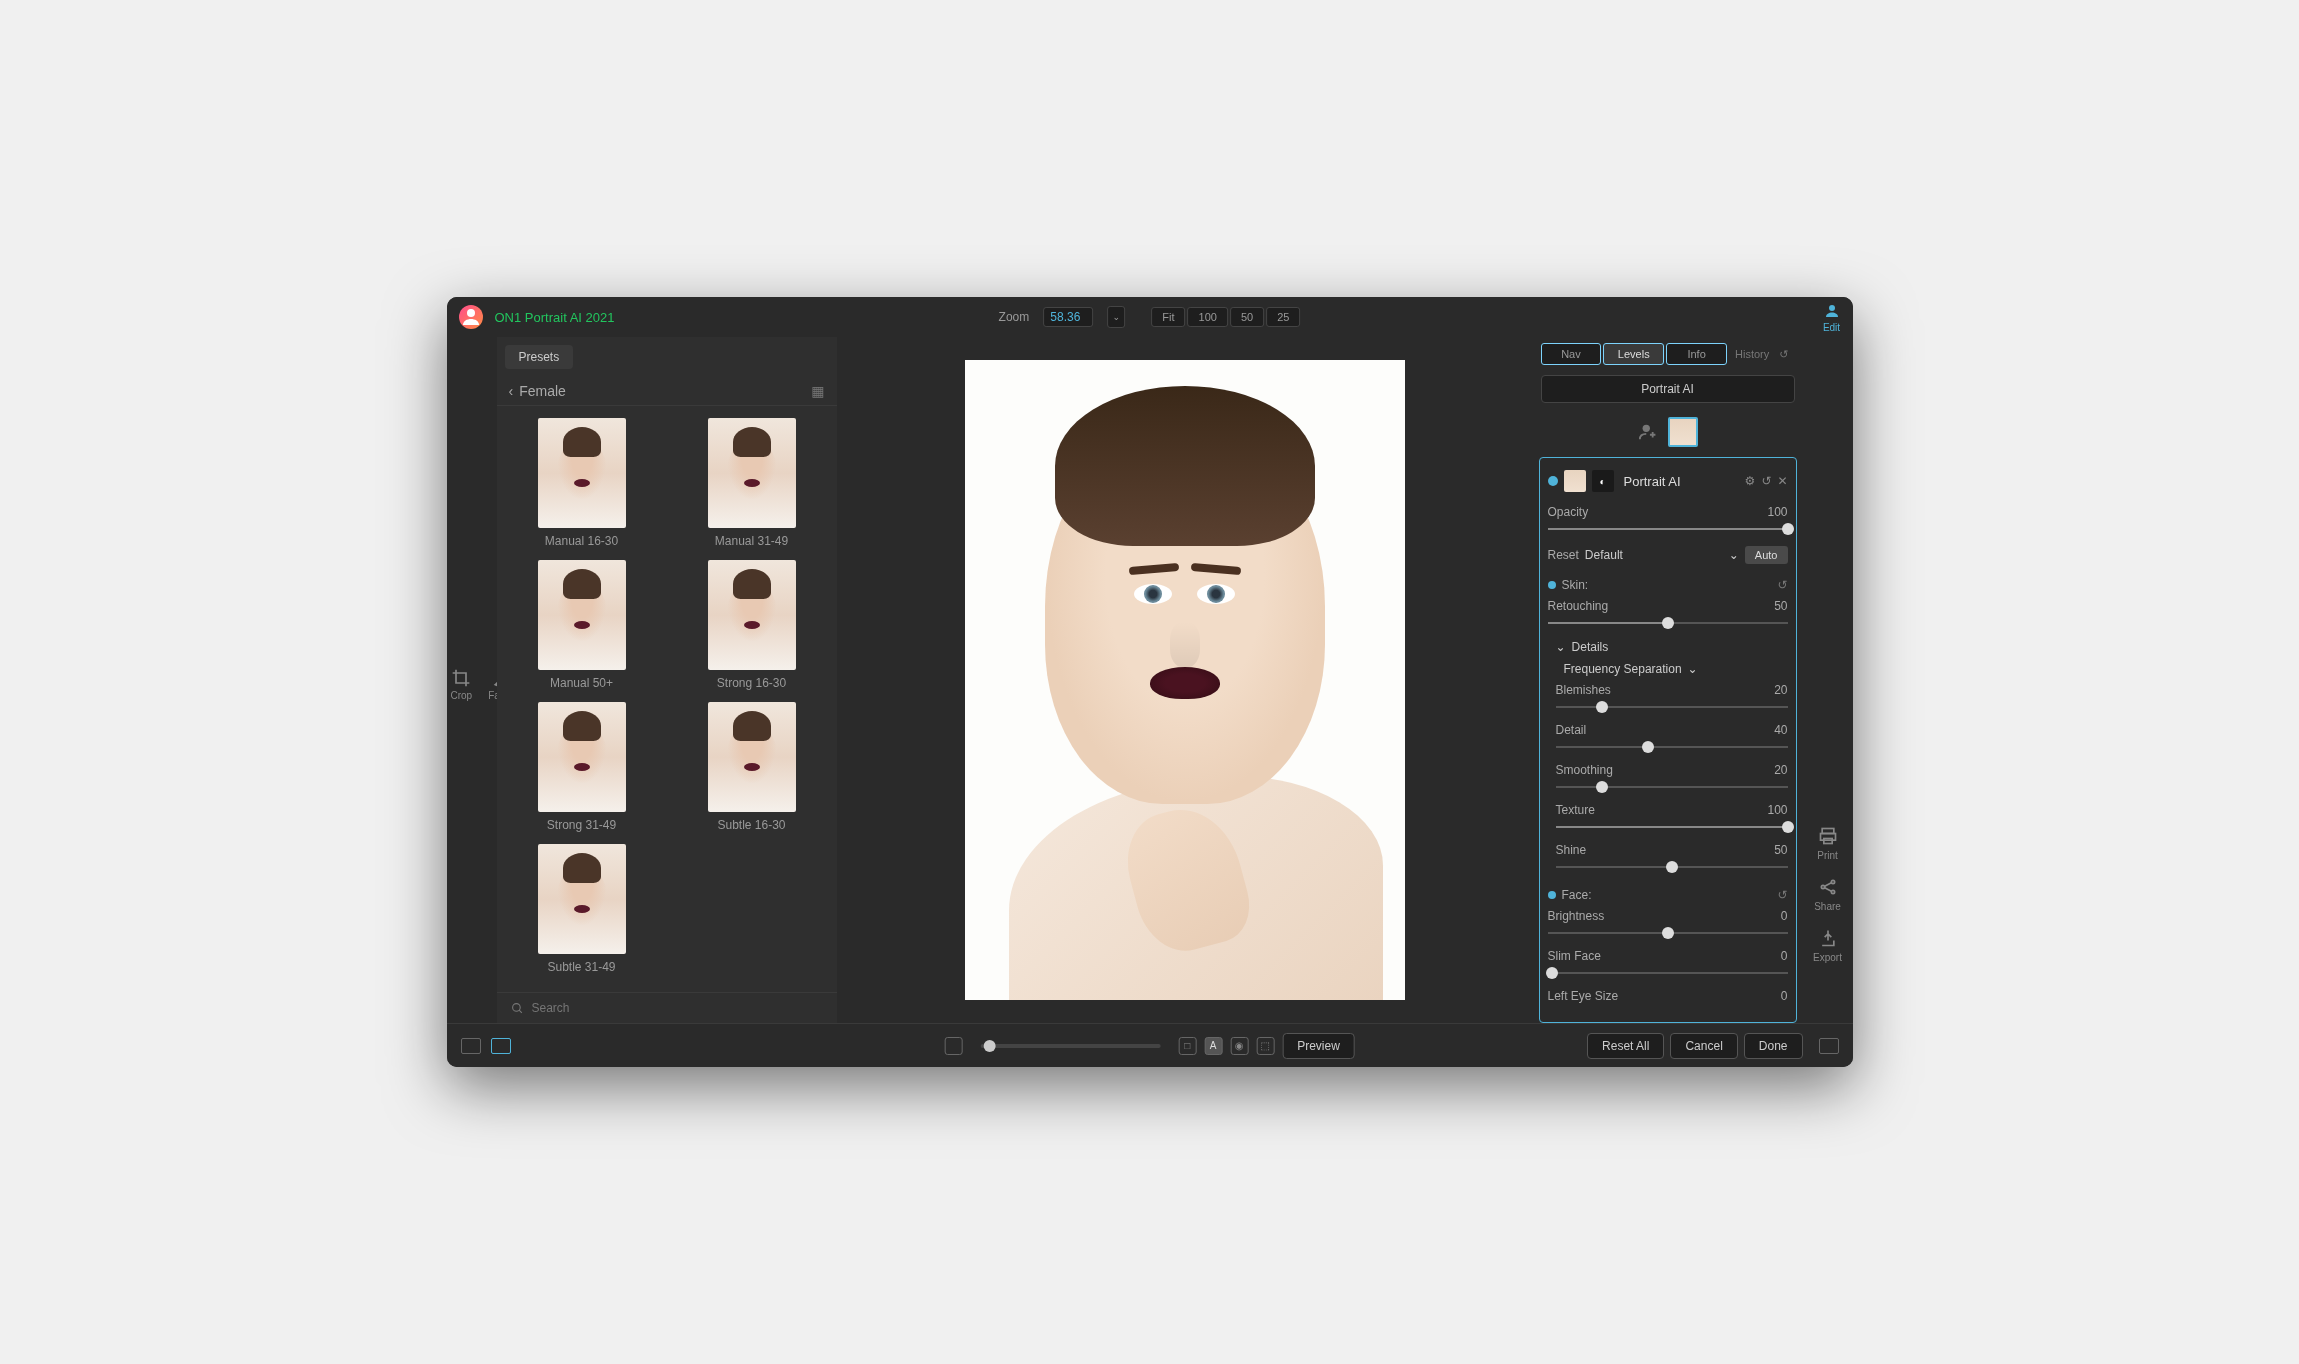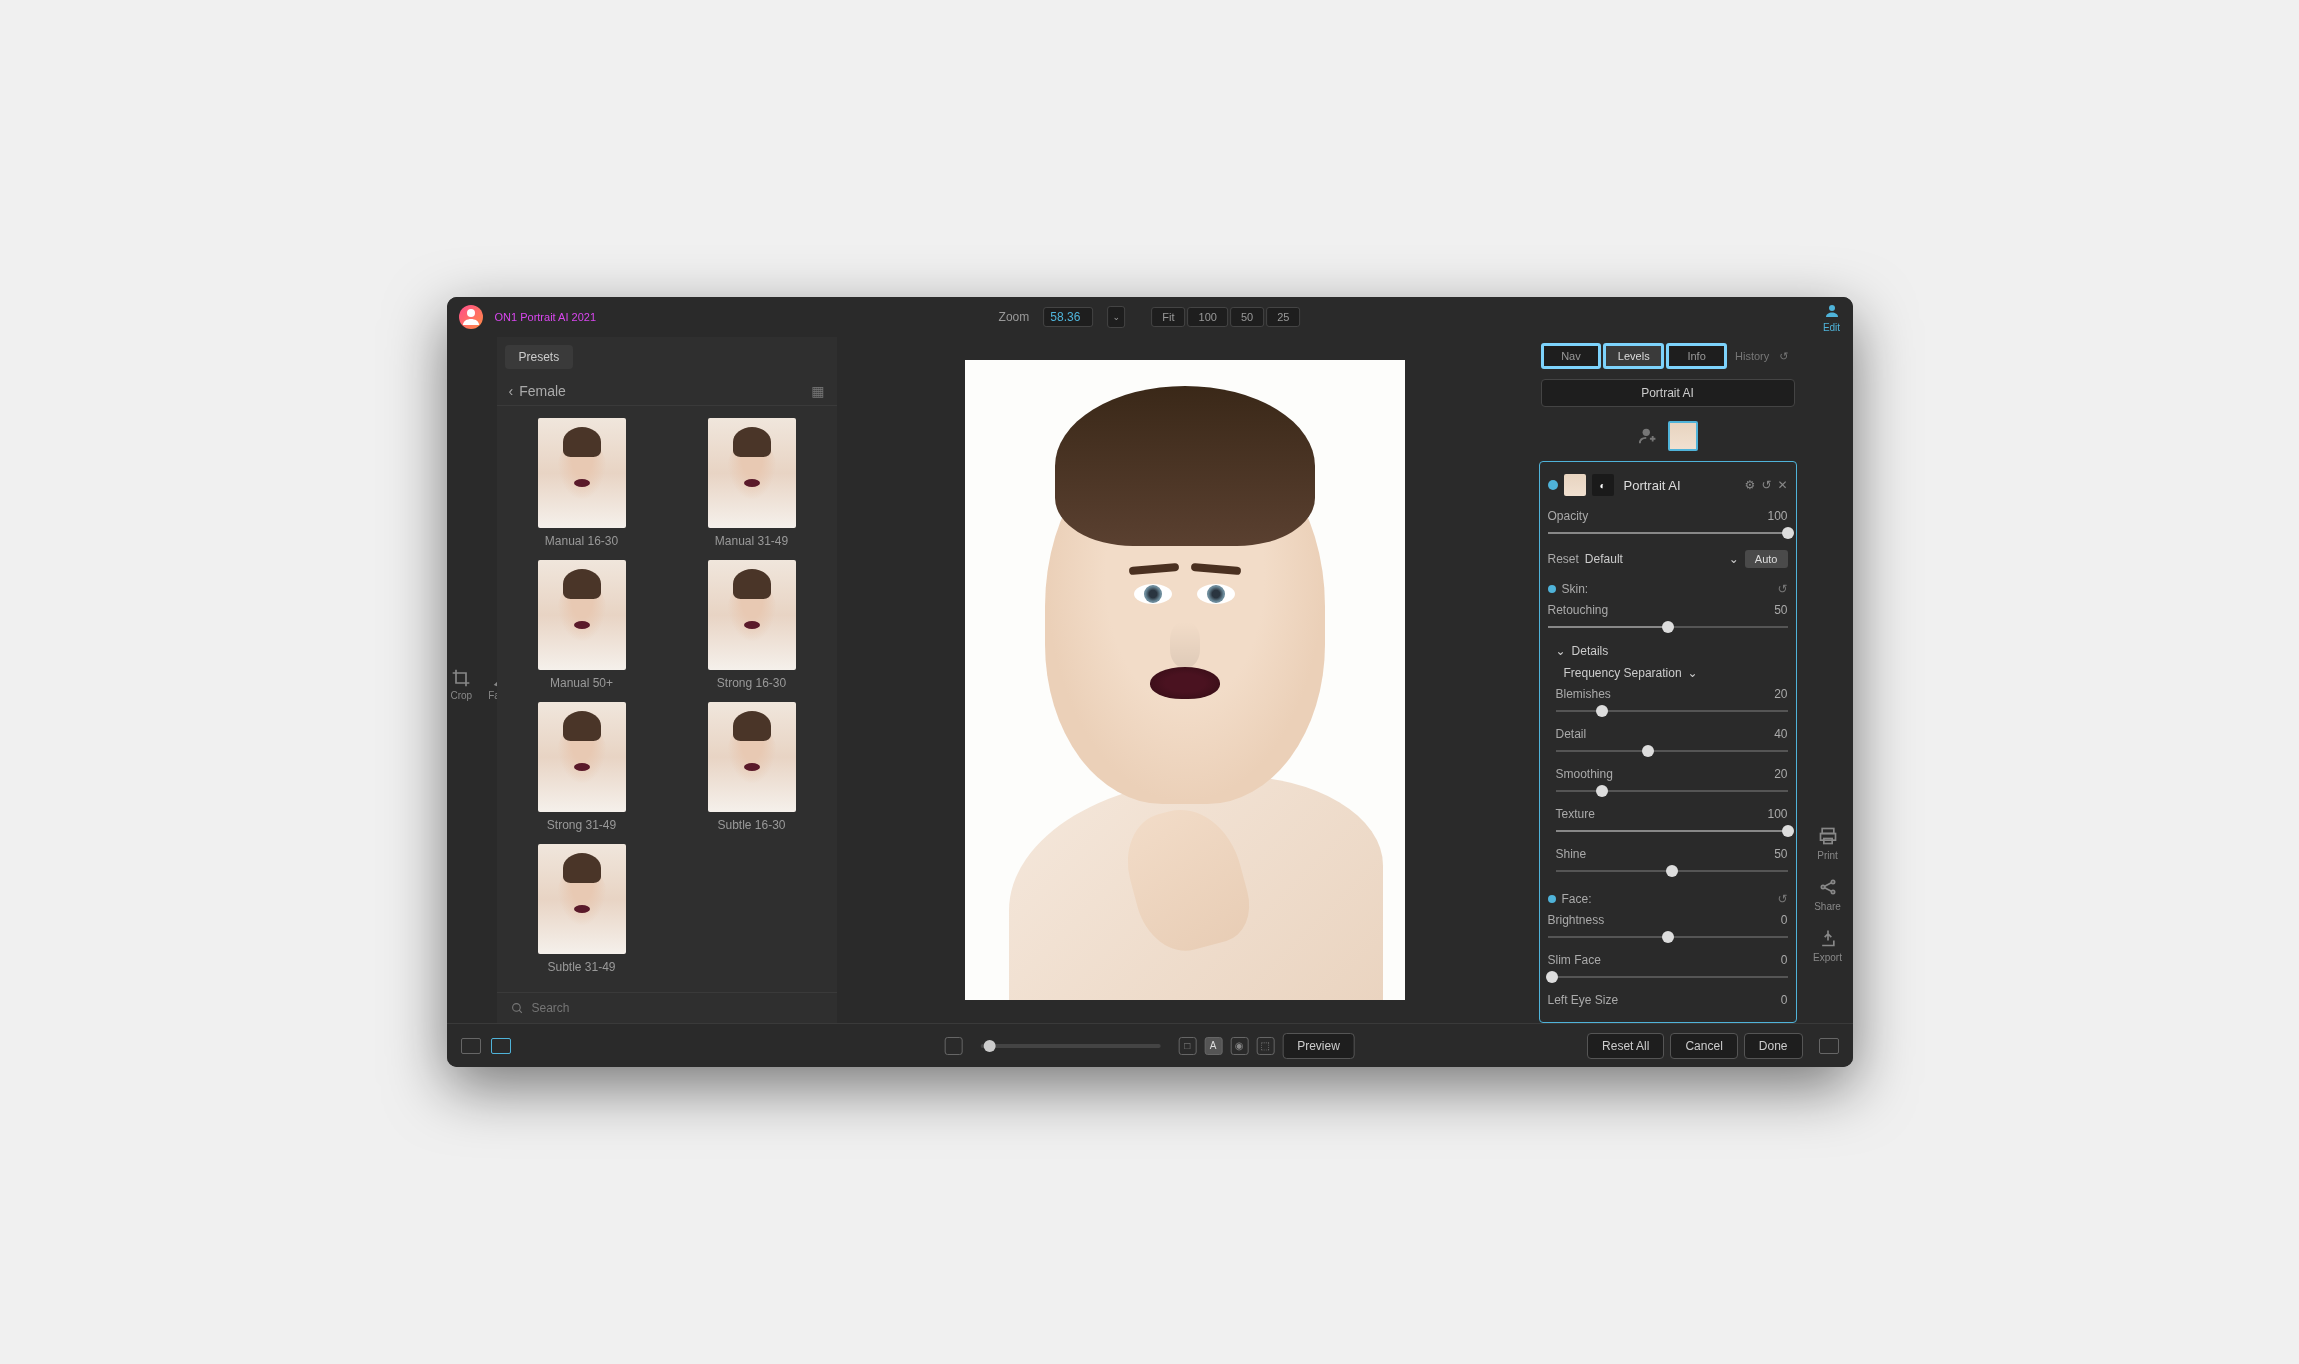--- a/index.html
+++ b/index.html
@@ -5,21 +5,21 @@
 *{margin:0;padding:0;box-sizing:border-box;font-family:-apple-system,BlinkMacSystemFont,"Segoe UI",sans-serif}
 body{background:#f0f0f0;display:flex;justify-content:center;align-items:center;min-height:100vh;padding:20px}
 .window{width:1406px;height:770px;background:#2a2a2a;border-radius:10px;overflow:hidden;box-shadow:0 20px 60px rgba(0,0,0,.5);display:flex;flex-direction:column}
 .titlebar{height:28px;background:#323232;display:flex;align-items:center;padding:0 12px;position:relative}
 .traffic{display:flex;gap:8px}
 .dot{width:12px;height:12px;border-radius:50%}
 .red{background:#ff5f57}.yellow{background:#febc2e}.green{background:#28c840}
 .wintitle{position:absolute;left:50%;transform:translateX(-50%);color:#ccc;font-size:13px}
 .topbar{height:40px;background:#2a2a2a;display:flex;align-items:center;padding:0 12px}
 .app-icon{width:24px;height:24px;border-radius:50%;background:linear-gradient(135deg,#ff4d8d,#ff8c42);display:flex;align-items:center;justify-content:center;color:#fff;font-size:12px;margin-right:12px}
-.app-name{color:#d946ef;font-size:11px}
+.app-name{color:#22c55e;font-size:13px}
 .zoom-group{margin-left:auto;margin-right:auto;display:flex;align-items:center;gap:14px;position:absolute;left:50%;transform:translateX(-50%)}
 .zlabel{color:#999;font-size:12px}
 .zinput{background:#1e1e1e;border:1px solid #444;color:#4fb3d9;padding:2px 6px;font-size:12px;border-radius:3px;width:50px}
 .zdd{background:#1e1e1e;border:1px solid #444;color:#999;width:18px;height:22px;border-radius:3px;font-size:9px}
 .zbtns{display:flex;gap:2px;margin-left:12px}
 .zbtn{background:#1e1e1e;border:1px solid #444;color:#999;padding:3px 10px;font-size:11px;border-radius:3px;cursor:pointer}
 .edit-icon{margin-left:auto;display:flex;flex-direction:column;align-items:center;color:#4fb3d9;font-size:10px;gap:2px}
 .edit-icon svg{width:18px;height:18px}
 .topbar{position:relative}
 .body{flex:1;display:flex;overflow:hidden}
@@ -51,21 +51,21 @@
 .eye.l{left:32%}.eye.r{right:32%}
 .iris{width:18px;height:18px;background:radial-gradient(circle,#2a3540 30%,#6b8a9a 60%);border-radius:50%}
 .brow{position:absolute;top:37%;width:50px;height:8px;background:#4a3020;border-radius:4px}
 .brow.l{left:30%;transform:rotate(-5deg)}.brow.r{right:30%;transform:rotate(5deg)}
 .nose{position:absolute;top:52%;left:50%;transform:translateX(-50%);width:30px;height:45px;background:linear-gradient(180deg,transparent,rgba(0,0,0,.08));border-radius:40%}
 .lips{position:absolute;top:64%;left:50%;transform:translateX(-50%);width:70px;height:32px;background:radial-gradient(ellipse,#4a1220 40%,#3a0e18 80%);border-radius:50% 50% 45% 45%}
 .shoulder{position:absolute;bottom:0;left:10%;width:85%;height:35%;background:linear-gradient(135deg,#f5e8dc,#ead4c0);border-radius:60% 40% 0 0}
 .hand{position:absolute;bottom:8%;left:38%;width:110px;height:140px;background:linear-gradient(160deg,#f2dcc8,#e8cdb5);border-radius:40% 50% 30% 40%;transform:rotate(-15deg)}
 .rpanel{width:270px;background:#2a2a2a;display:flex;flex-direction:column;font-size:12px;color:#aaa}
 .rtabs{display:flex;padding:6px 8px;gap:2px}
-.rtab{flex:1;background:#1e1e1e;border:3px solid #7dd3fc;color:#999;padding:4px;font-size:11px;text-align:center;border-radius:3px;cursor:pointer}
+.rtab{flex:1;background:#1e1e1e;border:1px solid #7dd3fc;color:#999;padding:4px;font-size:11px;text-align:center;border-radius:3px;cursor:pointer}
 .rtab.active{background:#3a3a3a;color:#ddd}
 .hist{color:#777;font-size:11px;padding:0 6px;display:flex;align-items:center;gap:10px}
 .filtname{background:#1e1e1e;border:1px solid #444;border-radius:4px;margin:4px 8px;padding:6px;text-align:center;color:#ccc;font-size:12px}
 .facestrip{display:flex;justify-content:center;gap:8px;padding:10px;align-items:center}
 .facethumb{width:30px;height:30px;background:linear-gradient(180deg,#e8d4c0,#f0e0d0);border:2px solid #4fb3d9;border-radius:2px}
 .addface{color:#777}
 .panel{border:1px solid #4fb3d9;border-radius:4px;margin:0 6px;flex:1;overflow-y:auto;padding:8px}
 .phead{display:flex;align-items:center;gap:6px;padding:4px 0;margin-bottom:6px}
 .pdot{width:10px;height:10px;background:#4fb3d9;border-radius:50%}
 .pfacethumb{width:22px;height:22px;background:linear-gradient(#e8d4c0,#f0e0d0);border-radius:2px}

